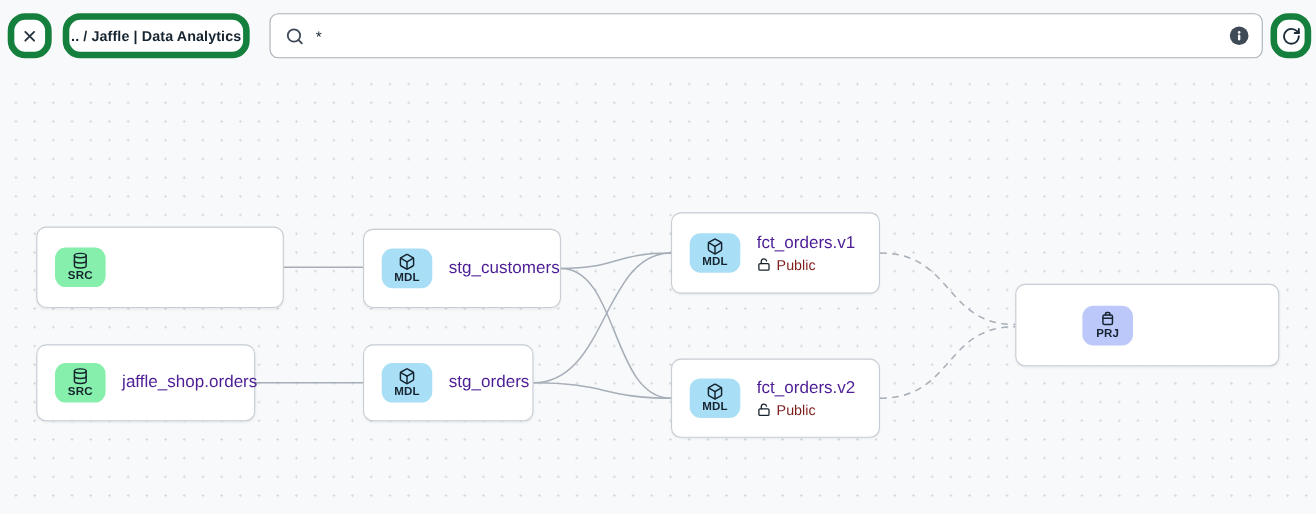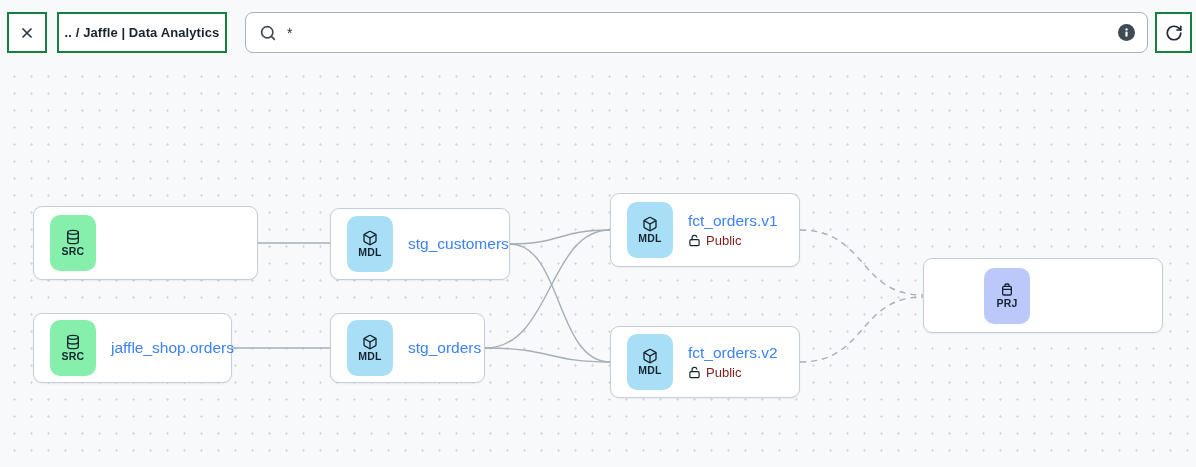--- a/index.html
+++ b/index.html
@@ -8,21 +8,21 @@
     font-family:"Liberation Sans","DejaVu Sans",sans-serif;
     background:#f8f9fa;
     color:#16242f;
     position:relative;
     overflow:hidden;
   }
   
   .toolbar { position:absolute; top:0; left:0; width:1196px; height:62px; }
   .tb-btn {
     position:absolute; top:12px; height:41px;
-    background:#fff; border:2px solid #15803d; border-radius:0;
+    background:#fff; border:6px solid #15803d; border-radius:16px;
     display:flex; align-items:center; justify-content:center;
     cursor:pointer;
   }
   .tb-btn svg { display:block; }
   .close-btn { left:7px; width:40px; }
   .crumb-btn { left:57px; width:170px; font-size:13px; font-weight:700; color:#16242f; letter-spacing:.1px; }
   .refresh-btn { left:1155px; width:37px; }
   .search-box {
     position:absolute; top:12px; left:245px; width:903px; height:41px;
     background:#fff; border:1px solid #a9b1ba; border-radius:8px;
@@ -48,29 +48,29 @@
   .edges path.dashed { stroke-dasharray:6 5; }
   
   .node {
     position:absolute; background:#fff;
     border:1px solid #c7cdd4; border-radius:9px;
     box-shadow:0 1px 2px rgba(22,36,47,.06);
     display:flex; align-items:center; gap:15px; padding:0 16px;
     cursor:pointer;
   }
   .badge {
-    width:46px; height:56px; border-radius:10px; flex:none;
+    width:46px; height:36px; border-radius:10px; flex:none;
     display:flex; flex-direction:column; align-items:center; justify-content:center; gap:1px;
   }
   .badge.src { background:#86efac; }
   .badge.mdl { background:#a9dff6; }
   .badge.prj { background:#bdc8fa;margin-left:44px; }
   .badge svg { display:block; }
   .badge-label { font-size:10.5px; font-weight:700; line-height:1.1; color:#16242f; letter-spacing:.2px; }
-  .node-label { font-size:15.5px; color:#3b82f6; white-space:nowrap; }
+  .node-label { font-size:15.5px; color:#4c1d95; white-space:nowrap; }
   .node-text { display:flex; flex-direction:column; gap:3px; }
   .access-row { display:flex; align-items:center; gap:5px; font-size:13px; color:#7f1d1d; }
   .access-row svg { display:block; }
   .kicker { font-size:13px; font-weight:700; color:#16242f; white-space:nowrap; }
   .prj-title { font-size:17px; color:#16242f; white-space:nowrap; }
 </style>
 </head>
 <body>
 
 <div class="toolbar">

